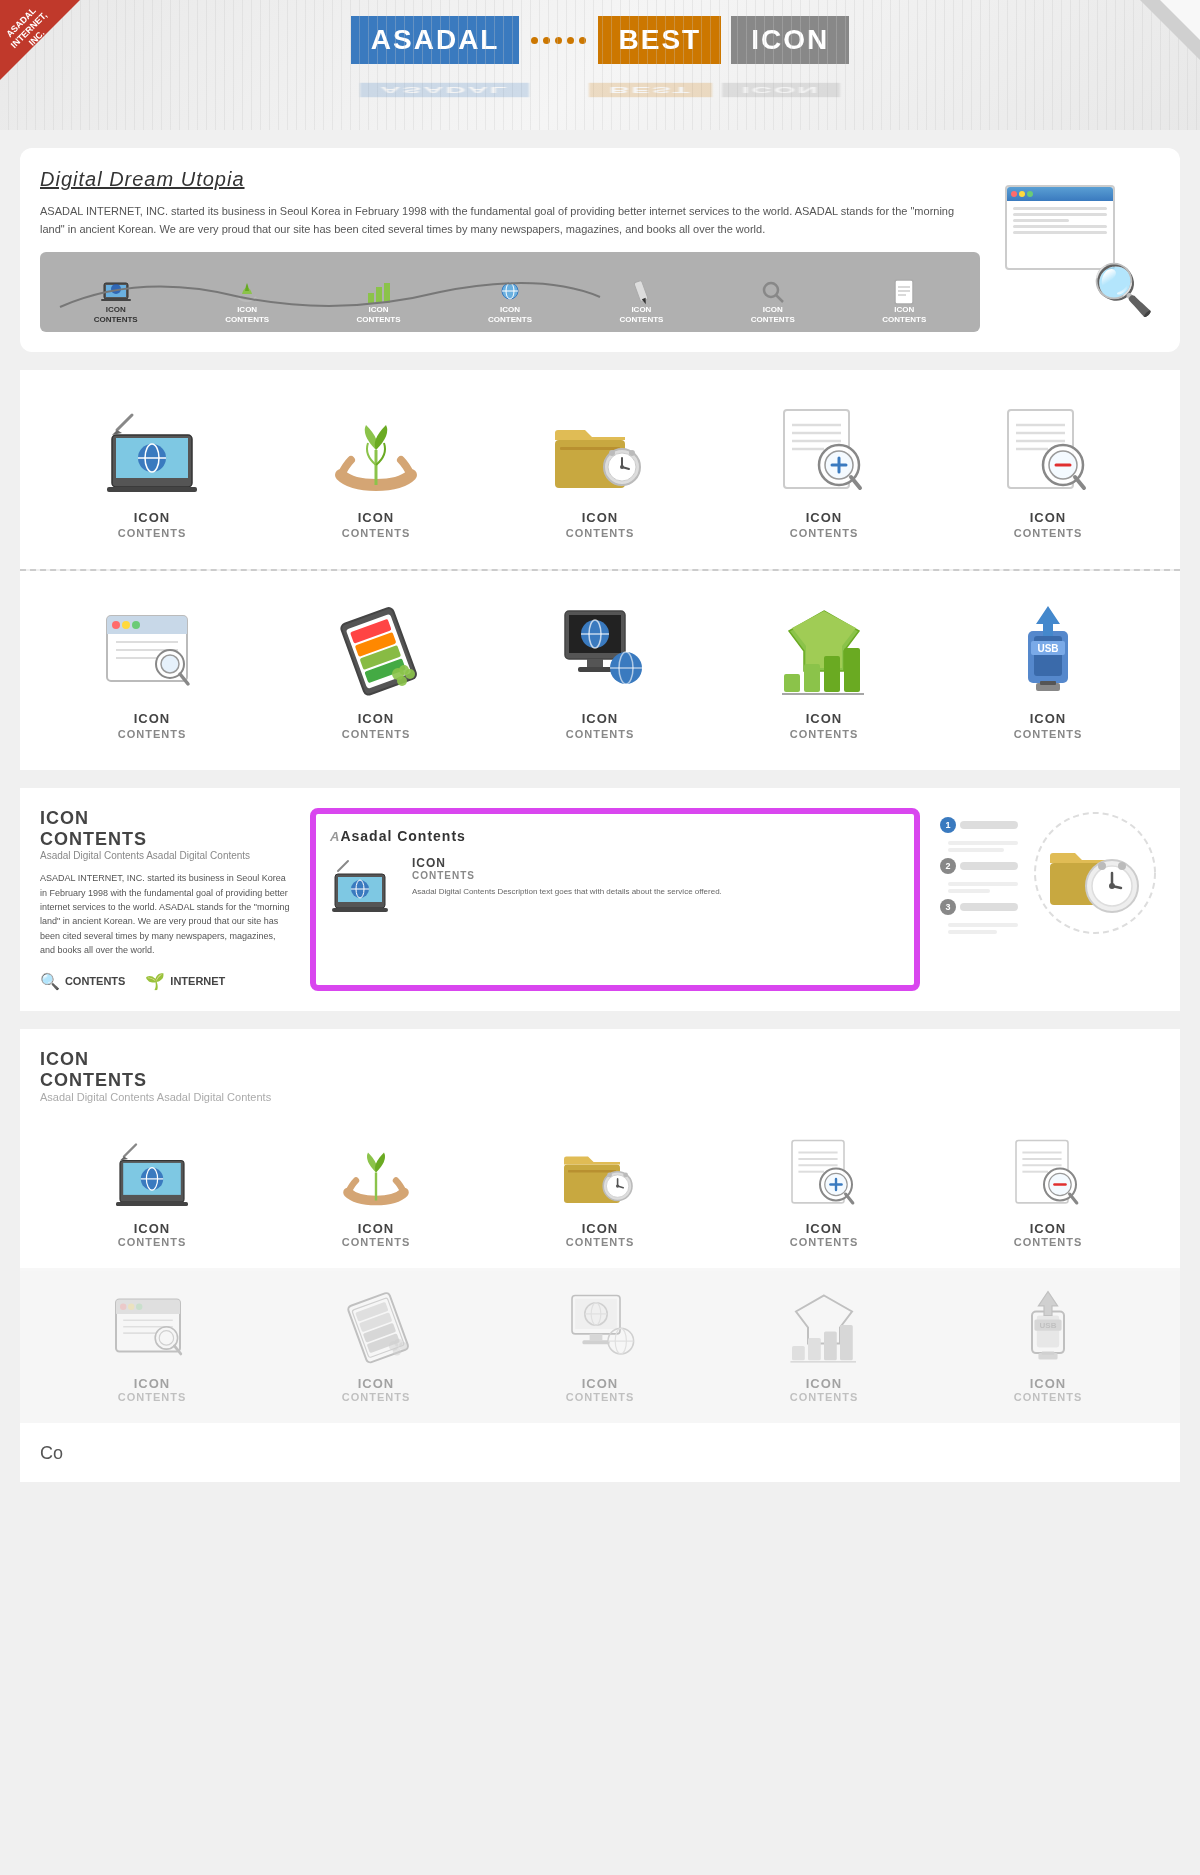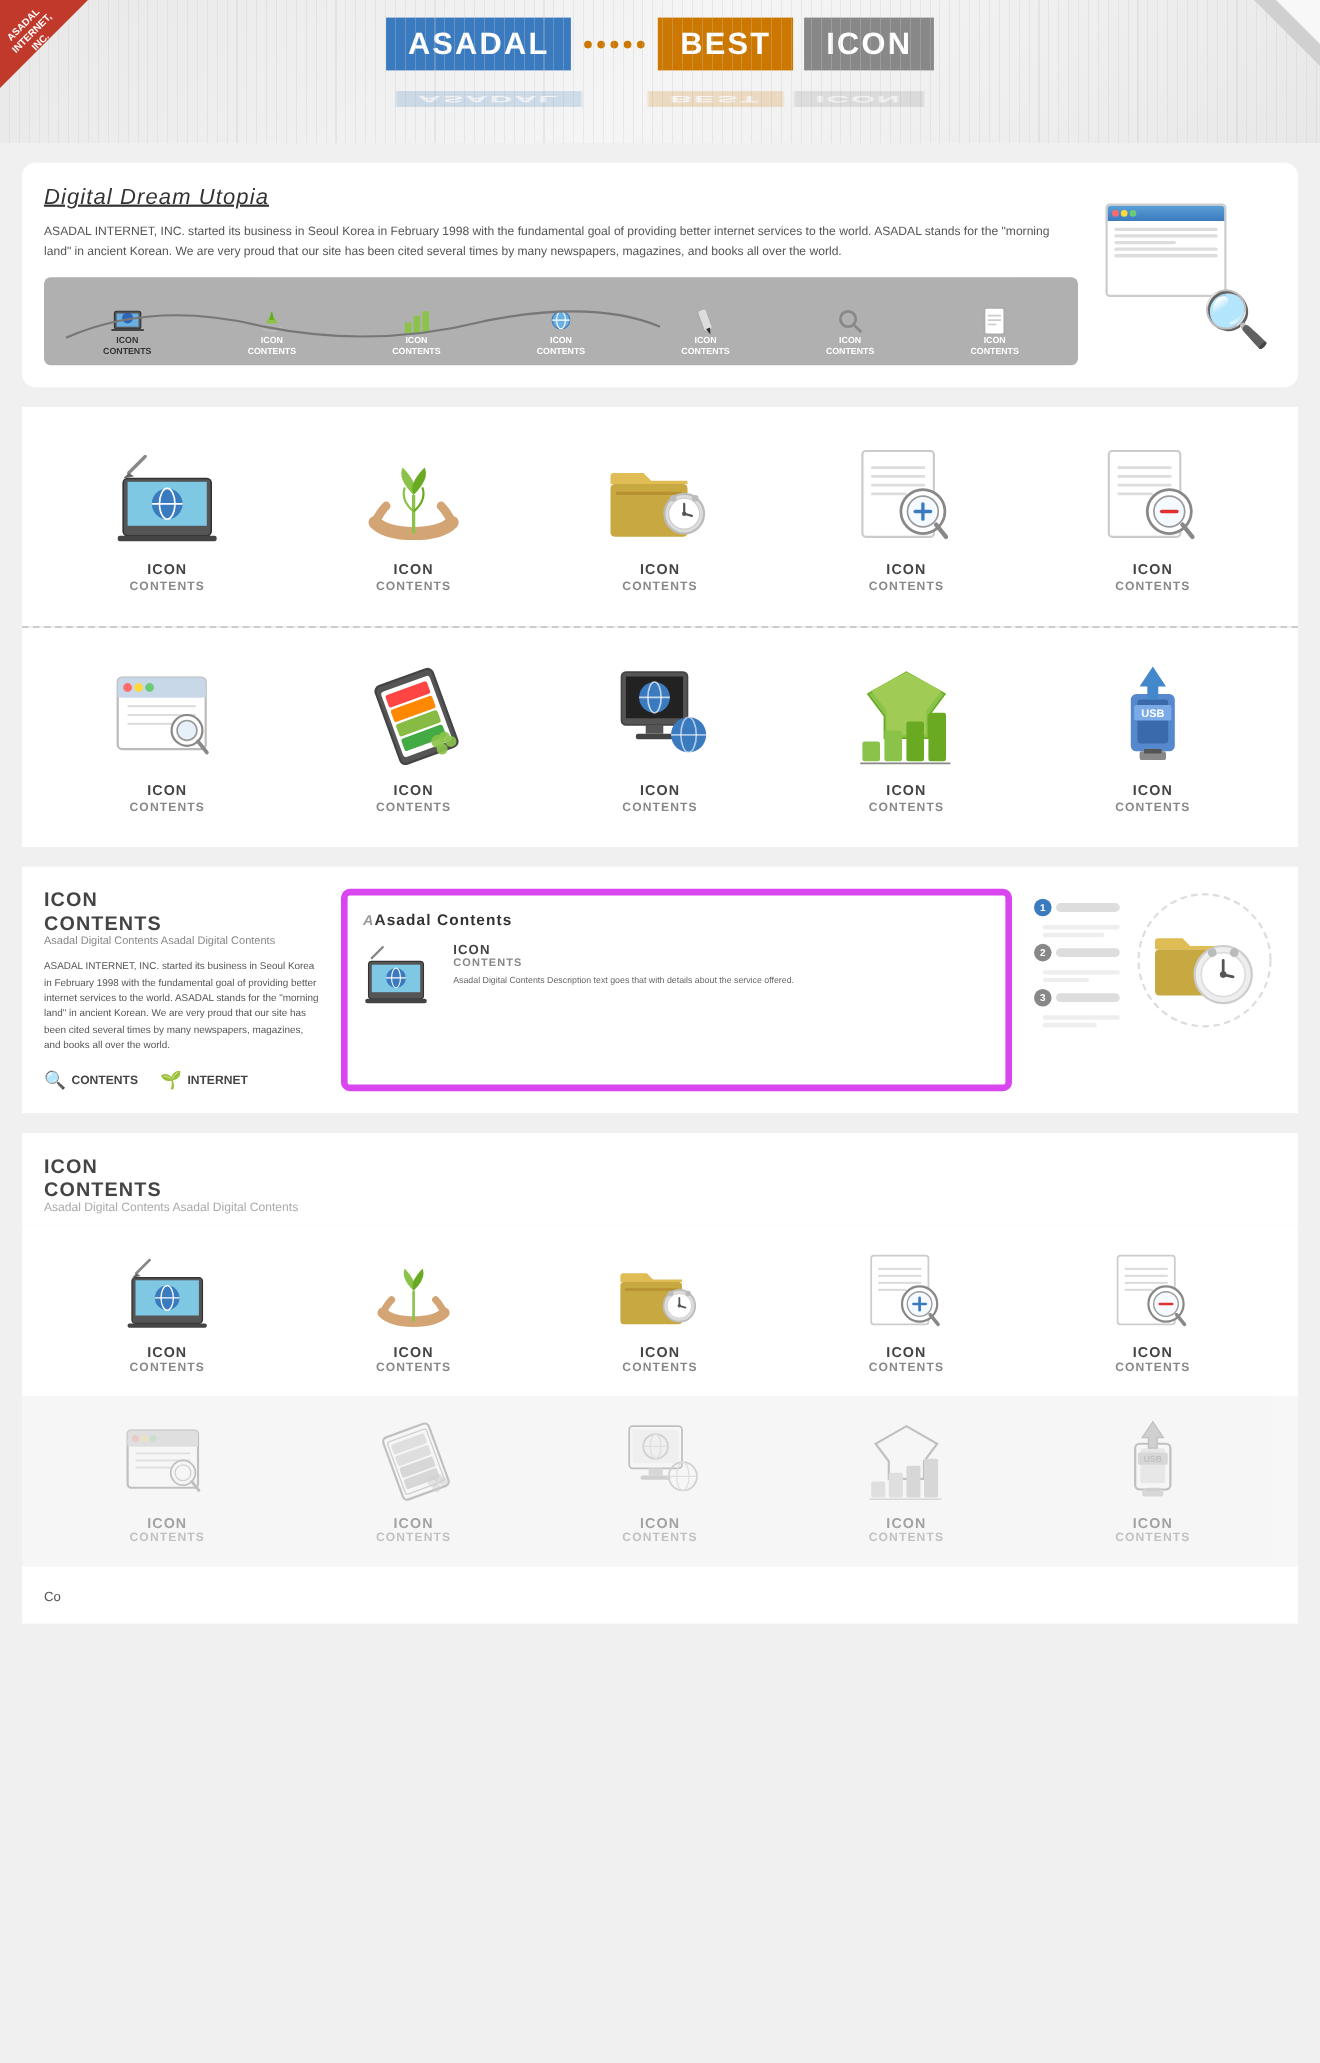--- a/index.html
+++ b/index.html
@@ -1115,15 +1115,15 @@
         <rect x="42" y="75" width="16" height="4" rx="1" fill="#aaa"></rect>
         <polygon points="50,0 38,18 45,18 45,30 55,30 55,18 62,18" fill="#aaa" stroke="#888" stroke-width="1.5"></polygon>
       </svg>
     </div>
     <div class="icon-label">ICON</div>
     <div class="icon-sublabel">CONTENTS</div>
   </div>
 
 </div>
 
-<div style="padding: 20px 20px 18px 20px; background: white; margin: 0 20px 20px 20px; font-size: 12px; color: #555;">
+<div style="padding: 20px 20px 18px 20px; background: white; margin: 0 20px 20px 20px; font-size: 18px; color: #555;">
   <span>Co</span>
 </div>
 
 </body></html>

